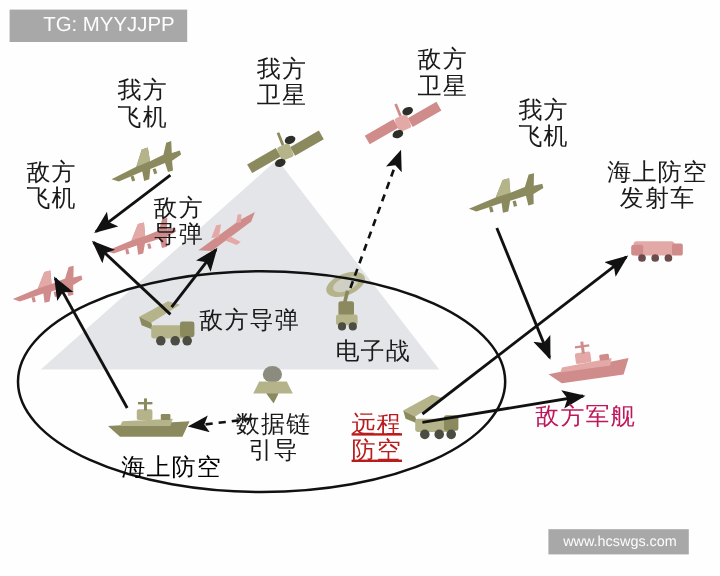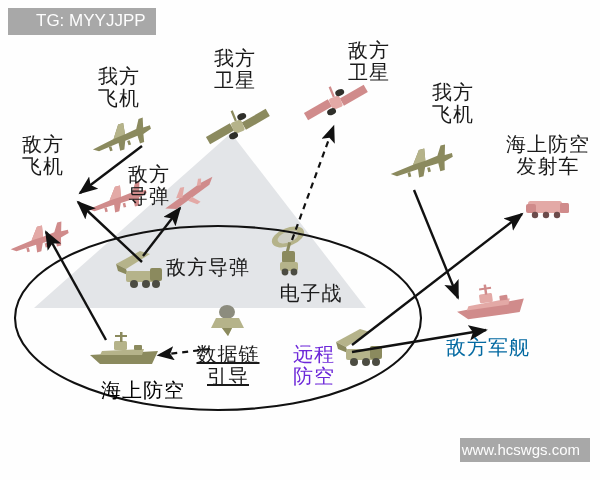--- a/index.html
+++ b/index.html
@@ -6,21 +6,21 @@
   body{width:600px;height:480px;overflow:hidden;
        font-family:"Liberation Serif","DejaVu Serif",serif;}
   #stage{position:relative;width:600px;height:480px;background:#fefefe;}
   svg.layer{position:absolute;left:0;top:0;width:600px;height:480px;}
   .lbl{position:absolute;color:#1a1a1a;font-size:20px;line-height:1.08;
        font-family:"Liberation Serif","DejaVu Serif",serif;letter-spacing:1px;
        white-space:pre-line;text-align:center;font-weight:400;}
   .wm{position:absolute;background:#a8a8a8;color:#fdfdfd;
       font-family:"Liberation Sans","DejaVu Sans",sans-serif;}
   #wm-tg{left:8px;top:8px;padding:3px 10px 4px 28px;font-size:17px;}
-  #wm-site{right:10px;bottom:18px;padding:3px 10px 4px 2px;font-size:15px;}
+  #wm-site{right:26px;bottom:18px;padding:3px 10px 4px 12px;font-size:12px;}
   .unit{position:absolute;}
   .unit svg{display:block;overflow:visible;}
 </style>
 </head>
 <body>
 
 <div id="stage">
 
   <svg class="layer">
     <polygon id="cone-shape" fill="#e3e5e8" points="231,133 34,308 366,308"></polygon>
@@ -192,23 +192,23 @@
       <div class="lbl" style="left: 414px; top: 82px; width: 78px; color: rgb(26, 26, 26);">我方
 飞机</div>
       <div class="lbl" style="left: 4px; top: 134px; width: 78px; color: rgb(26, 26, 26);">敌方
 飞机</div>
       <div class="lbl" style="left: 110px; top: 164px; width: 78px; color: rgb(26, 26, 26);">敌方
 导弹</div>
       <div class="lbl" style="left: 500px; top: 134px; width: 96px; color: rgb(26, 26, 26);">海上防空
 发射车</div>
       <div class="lbl" style="left: 163px; top: 257px; width: 90px; color: rgb(26, 26, 26);">敌方导弹</div>
       <div class="lbl" style="left: 276px; top: 283px; width: 70px; color: rgb(26, 26, 26);">电子战</div>
-      <div class="lbl" style="left: 192px; top: 344px; width: 72px; color: rgb(26, 26, 26); text-decoration: underline;">数据链
+      <div class="lbl" style="left: 192px; top: 344px; width: 72px; color: rgb(26, 26, 26);">数据链
 引导</div>
-      <div class="lbl" style="left: 285px; top: 344px; width: 58px; color: #6d28d9;">远程
+      <div class="lbl" style="left: 285px; top: 344px; width: 58px; color: #b91c1c; text-decoration: underline;">远程
 防空</div>
       <div class="lbl" style="left: 98px; top: 380px; width: 90px; color: #000000;">海上防空</div>
-      <div class="lbl" style="left: 443px; top: 337px; width: 90px; color: #0369a1;">敌方军舰</div>
+      <div class="lbl" style="left: 443px; top: 337px; width: 90px; color: #be185d;">敌方军舰</div>
     </div>
 
   <div class="wm" id="wm-tg">TG: MYYJJPP</div>
   <div class="wm" id="wm-site">www.hcswgs.com</div>
 </div>
 
 </body></html>

